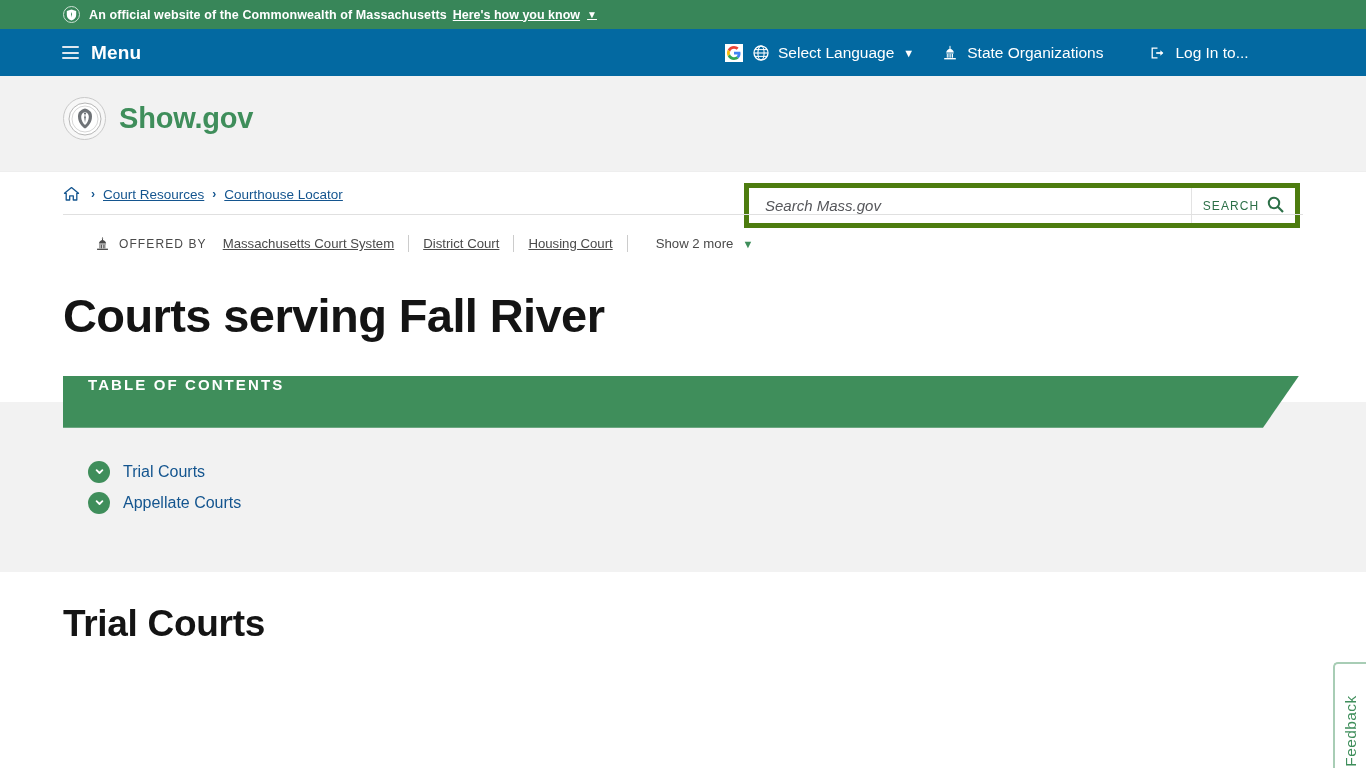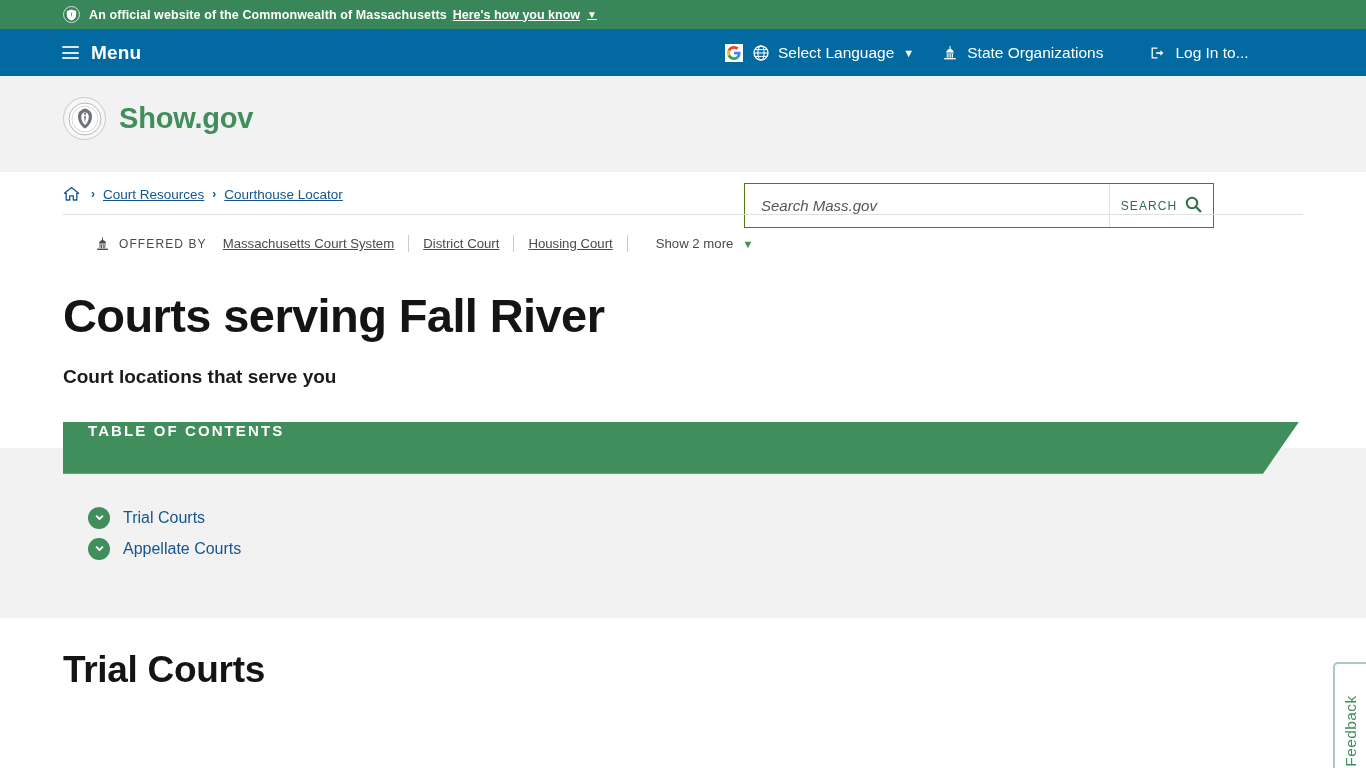--- a/index.html
+++ b/index.html
@@ -103,24 +103,24 @@
     display: flex; align-items: center; justify-content: center;
     margin-right: 13px;
     flex: none;
   }
   .brand-name {
     font-size: 29px; font-weight: bold; color: #3f8e5b;
     letter-spacing: -.2px;
   }
   .searchbar {
     position: absolute; left: 744px; top: 107px;
-    width: 470px; height: 45px;
+    width: 556px; height: 45px;
     display: flex;
     background: #fff;
-    border: 1px solid #4d7c0f;
+    border: 5px solid #4d7c0f;
   }
   .search-input {
     flex: 1;
     border: none; outline: none;
     padding: 0 16px;
     font-size: 15px;
     font-family: "Liberation Sans", sans-serif;
     color: #333;
     background: #fff;
   }
@@ -420,21 +420,20 @@
     <span class="offered-div"></span>
     <a class="offered-link">Housing Court</a>
     <span class="offered-div"></span>
     <span class="show-more">
       <span>Show 2 more</span>
       <span class="chev">▼</span>
     </span>
   </div>
 
   <h1 class="page-title">Courts serving Fall River</h1>
-  <p class="page-sub">Court locations that serve you</p>
 
   <div class="toc-wrap">
     <div class="toc-gray"></div>
     <div class="toc-banner">
       <span class="label">TABLE OF CONTENTS</span>
     </div>
     <div class="toc-list">
       <div class="toc-item">
         <span class="toc-dot">
           <svg width="11" height="11" viewBox="0 0 11 11">

